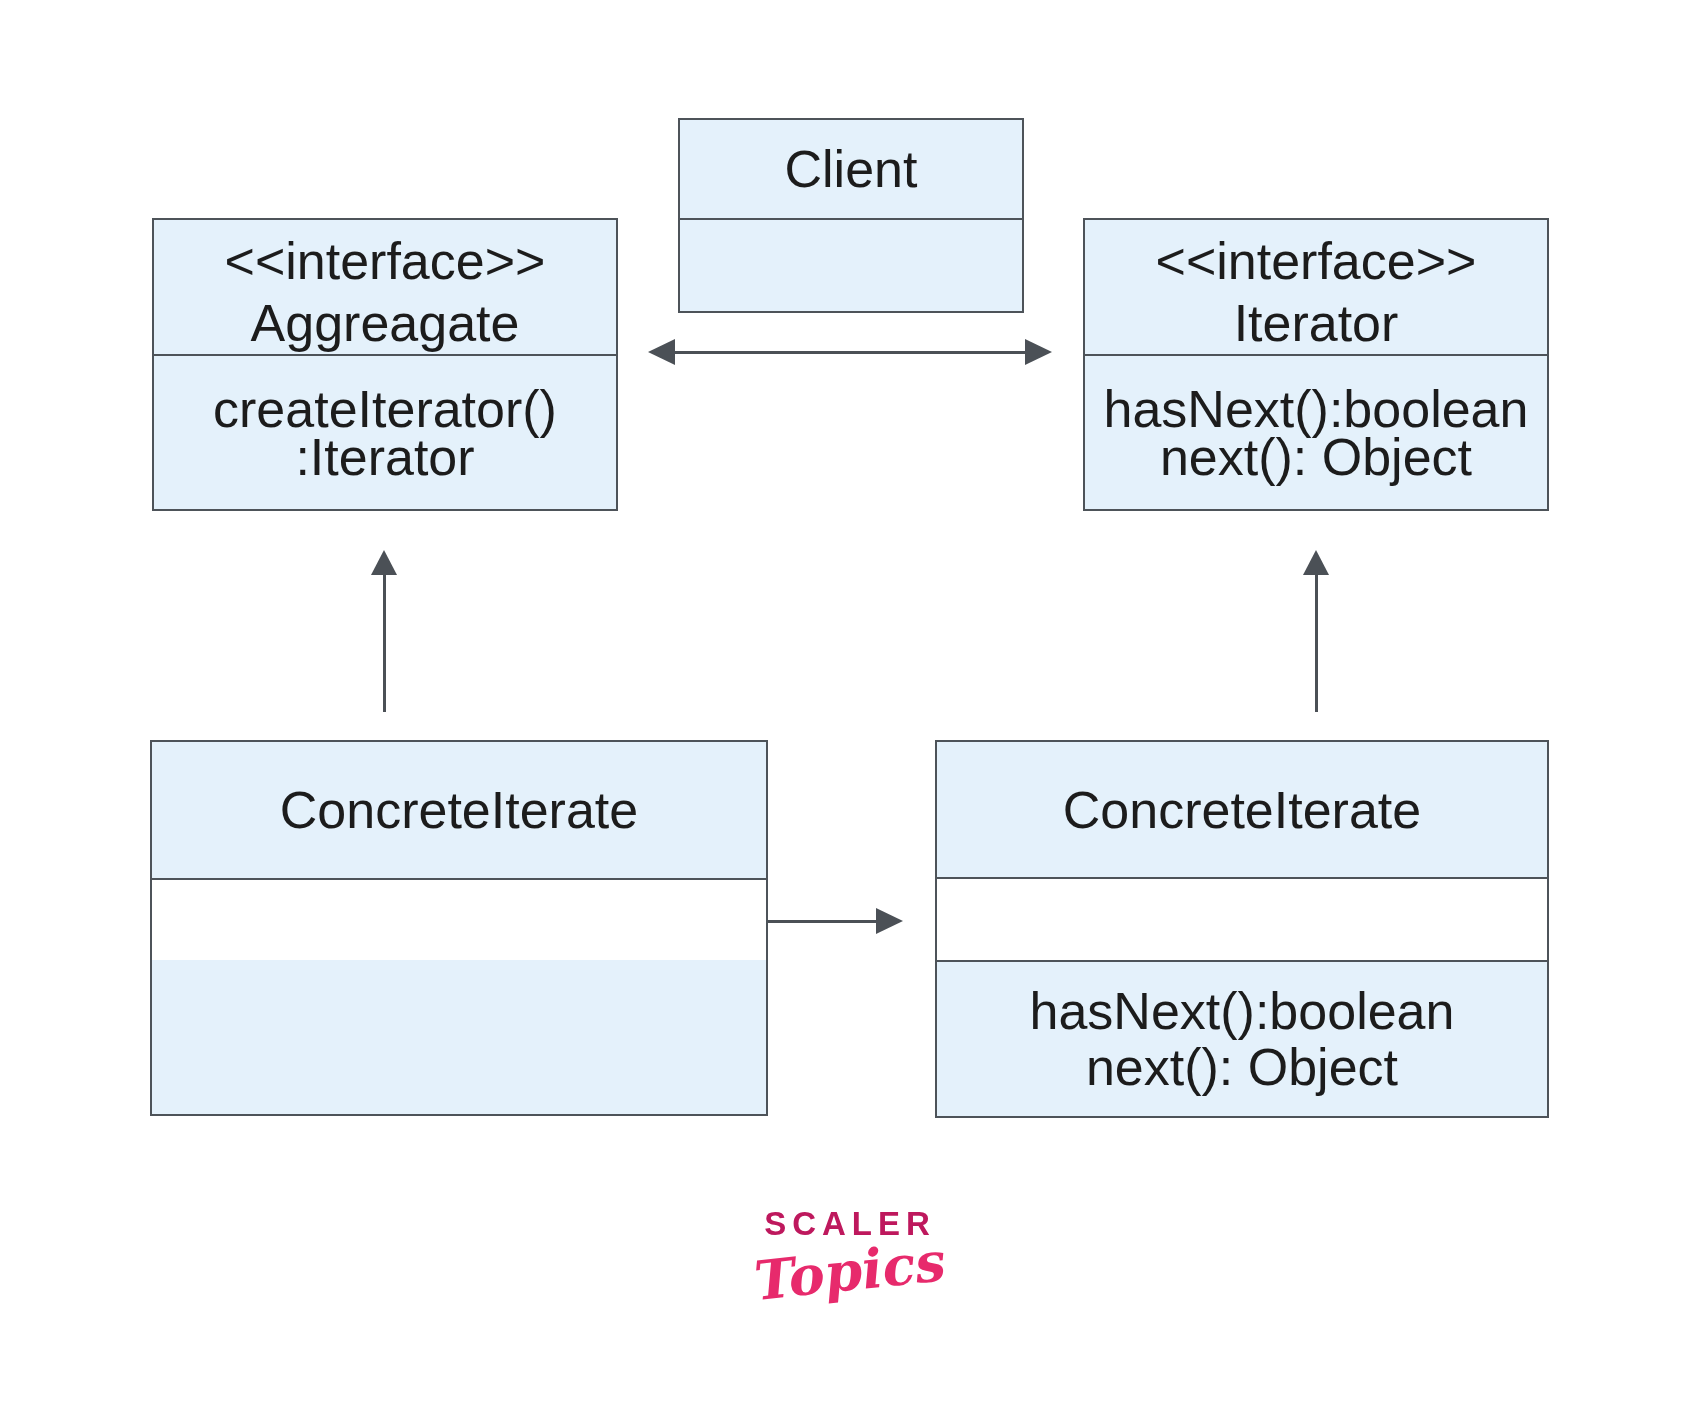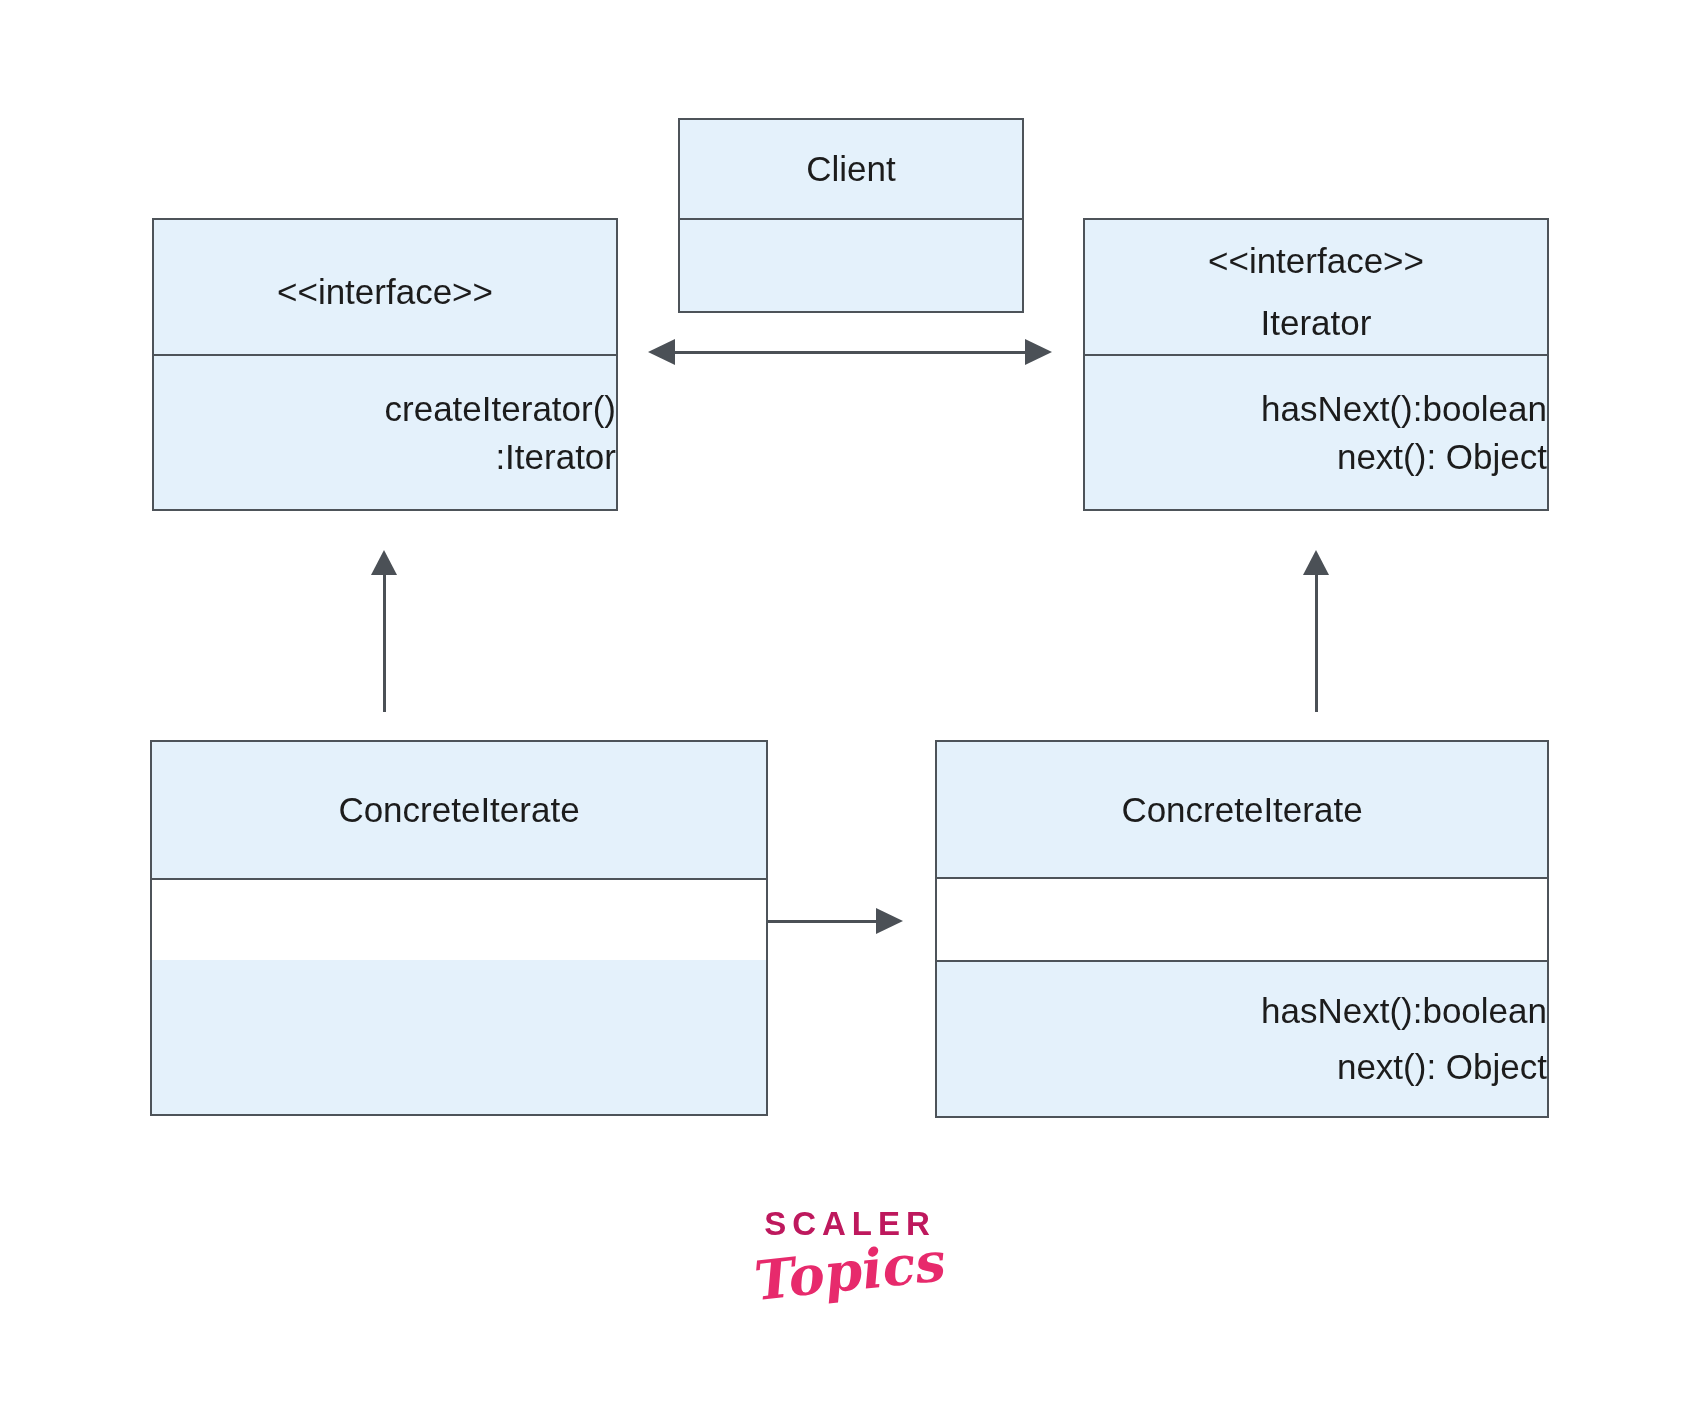--- a/index.html
+++ b/index.html
@@ -22,35 +22,34 @@
   }
 
   
   .uml-box {
     position: absolute;
     box-sizing: border-box;
     border: 2.5px solid #4d5359;
     background: #e4f1fb;
     display: flex;
     flex-direction: column;
-    font-size: 35px;
+    font-size: 52px;
     line-height: 48px;
     text-align: center;
   }
   .compartment {
     box-sizing: border-box;
     display: flex;
     flex-direction: column;
     align-items: center;
     justify-content: center;
     flex: 0 0 auto;
   }
   .compartment + .compartment {
     border-top: 2.5px solid #4d5359;
-    align-items: flex-end;
   }
   .compartment.fill-rest { flex: 1 1 auto; }
   .compartment.white-bg { background: #ffffff; }
   .title-line { line-height: 52px; margin-top: 10px; }
   .method-line { line-height: 48px; }
   .method-line-wide { line-height: 56px; }
 
   
   .arrow-line {
     position: absolute;
@@ -110,20 +109,21 @@
   <div class="uml-box" style="left:678px; top:118px; width:346px; height:195px;">
     <div class="compartment" style="height:98px;">
       <span>Client</span>
     </div>
     <div class="compartment fill-rest"></div>
   </div>
 
   <div class="uml-box" style="left:152px; top:218px; width:466px; height:293px;">
     <div class="compartment" style="height:134px;">
       <span class="title-line">&lt;&lt;interface&gt;&gt;</span>
+      <span class="title-line">Aggreagate</span>
     </div>
     <div class="compartment fill-rest">
       <span class="method-line">createIterator()</span>
       <span class="method-line">:Iterator</span>
     </div>
   </div>
 
   <div class="uml-box" style="left:1083px; top:218px; width:466px; height:293px;">
     <div class="compartment" style="height:134px;">
       <span class="title-line">&lt;&lt;interface&gt;&gt;</span>

